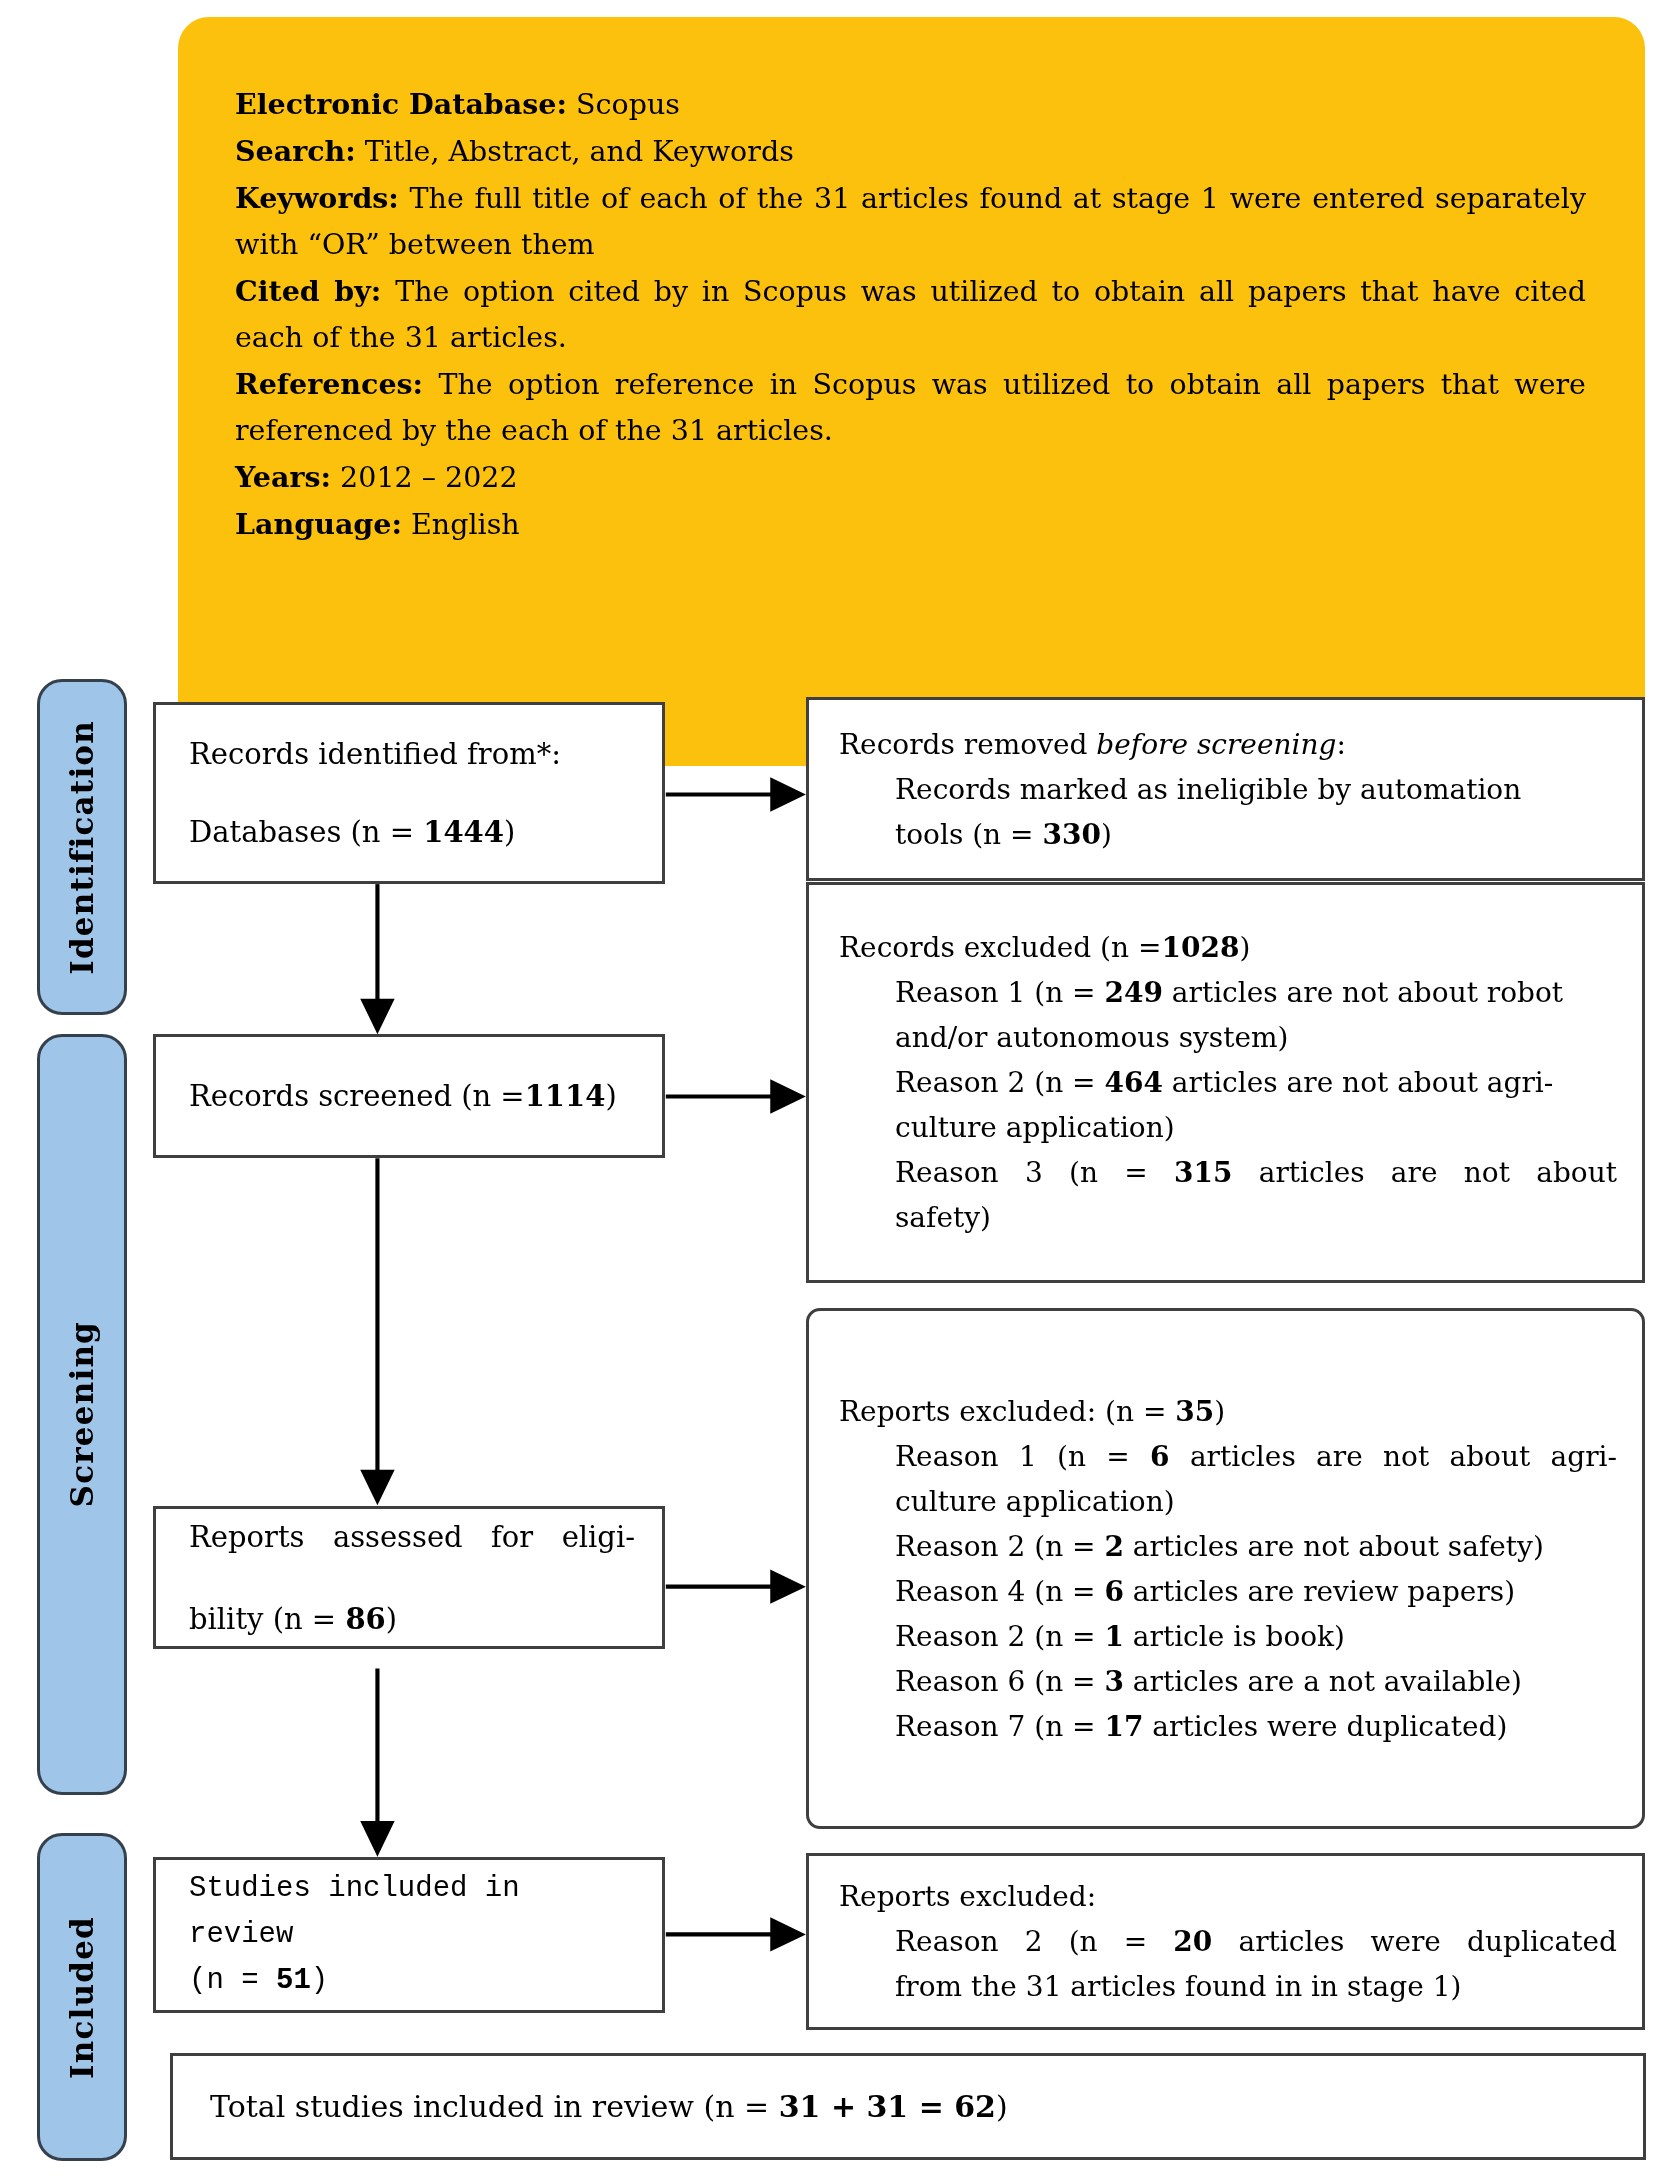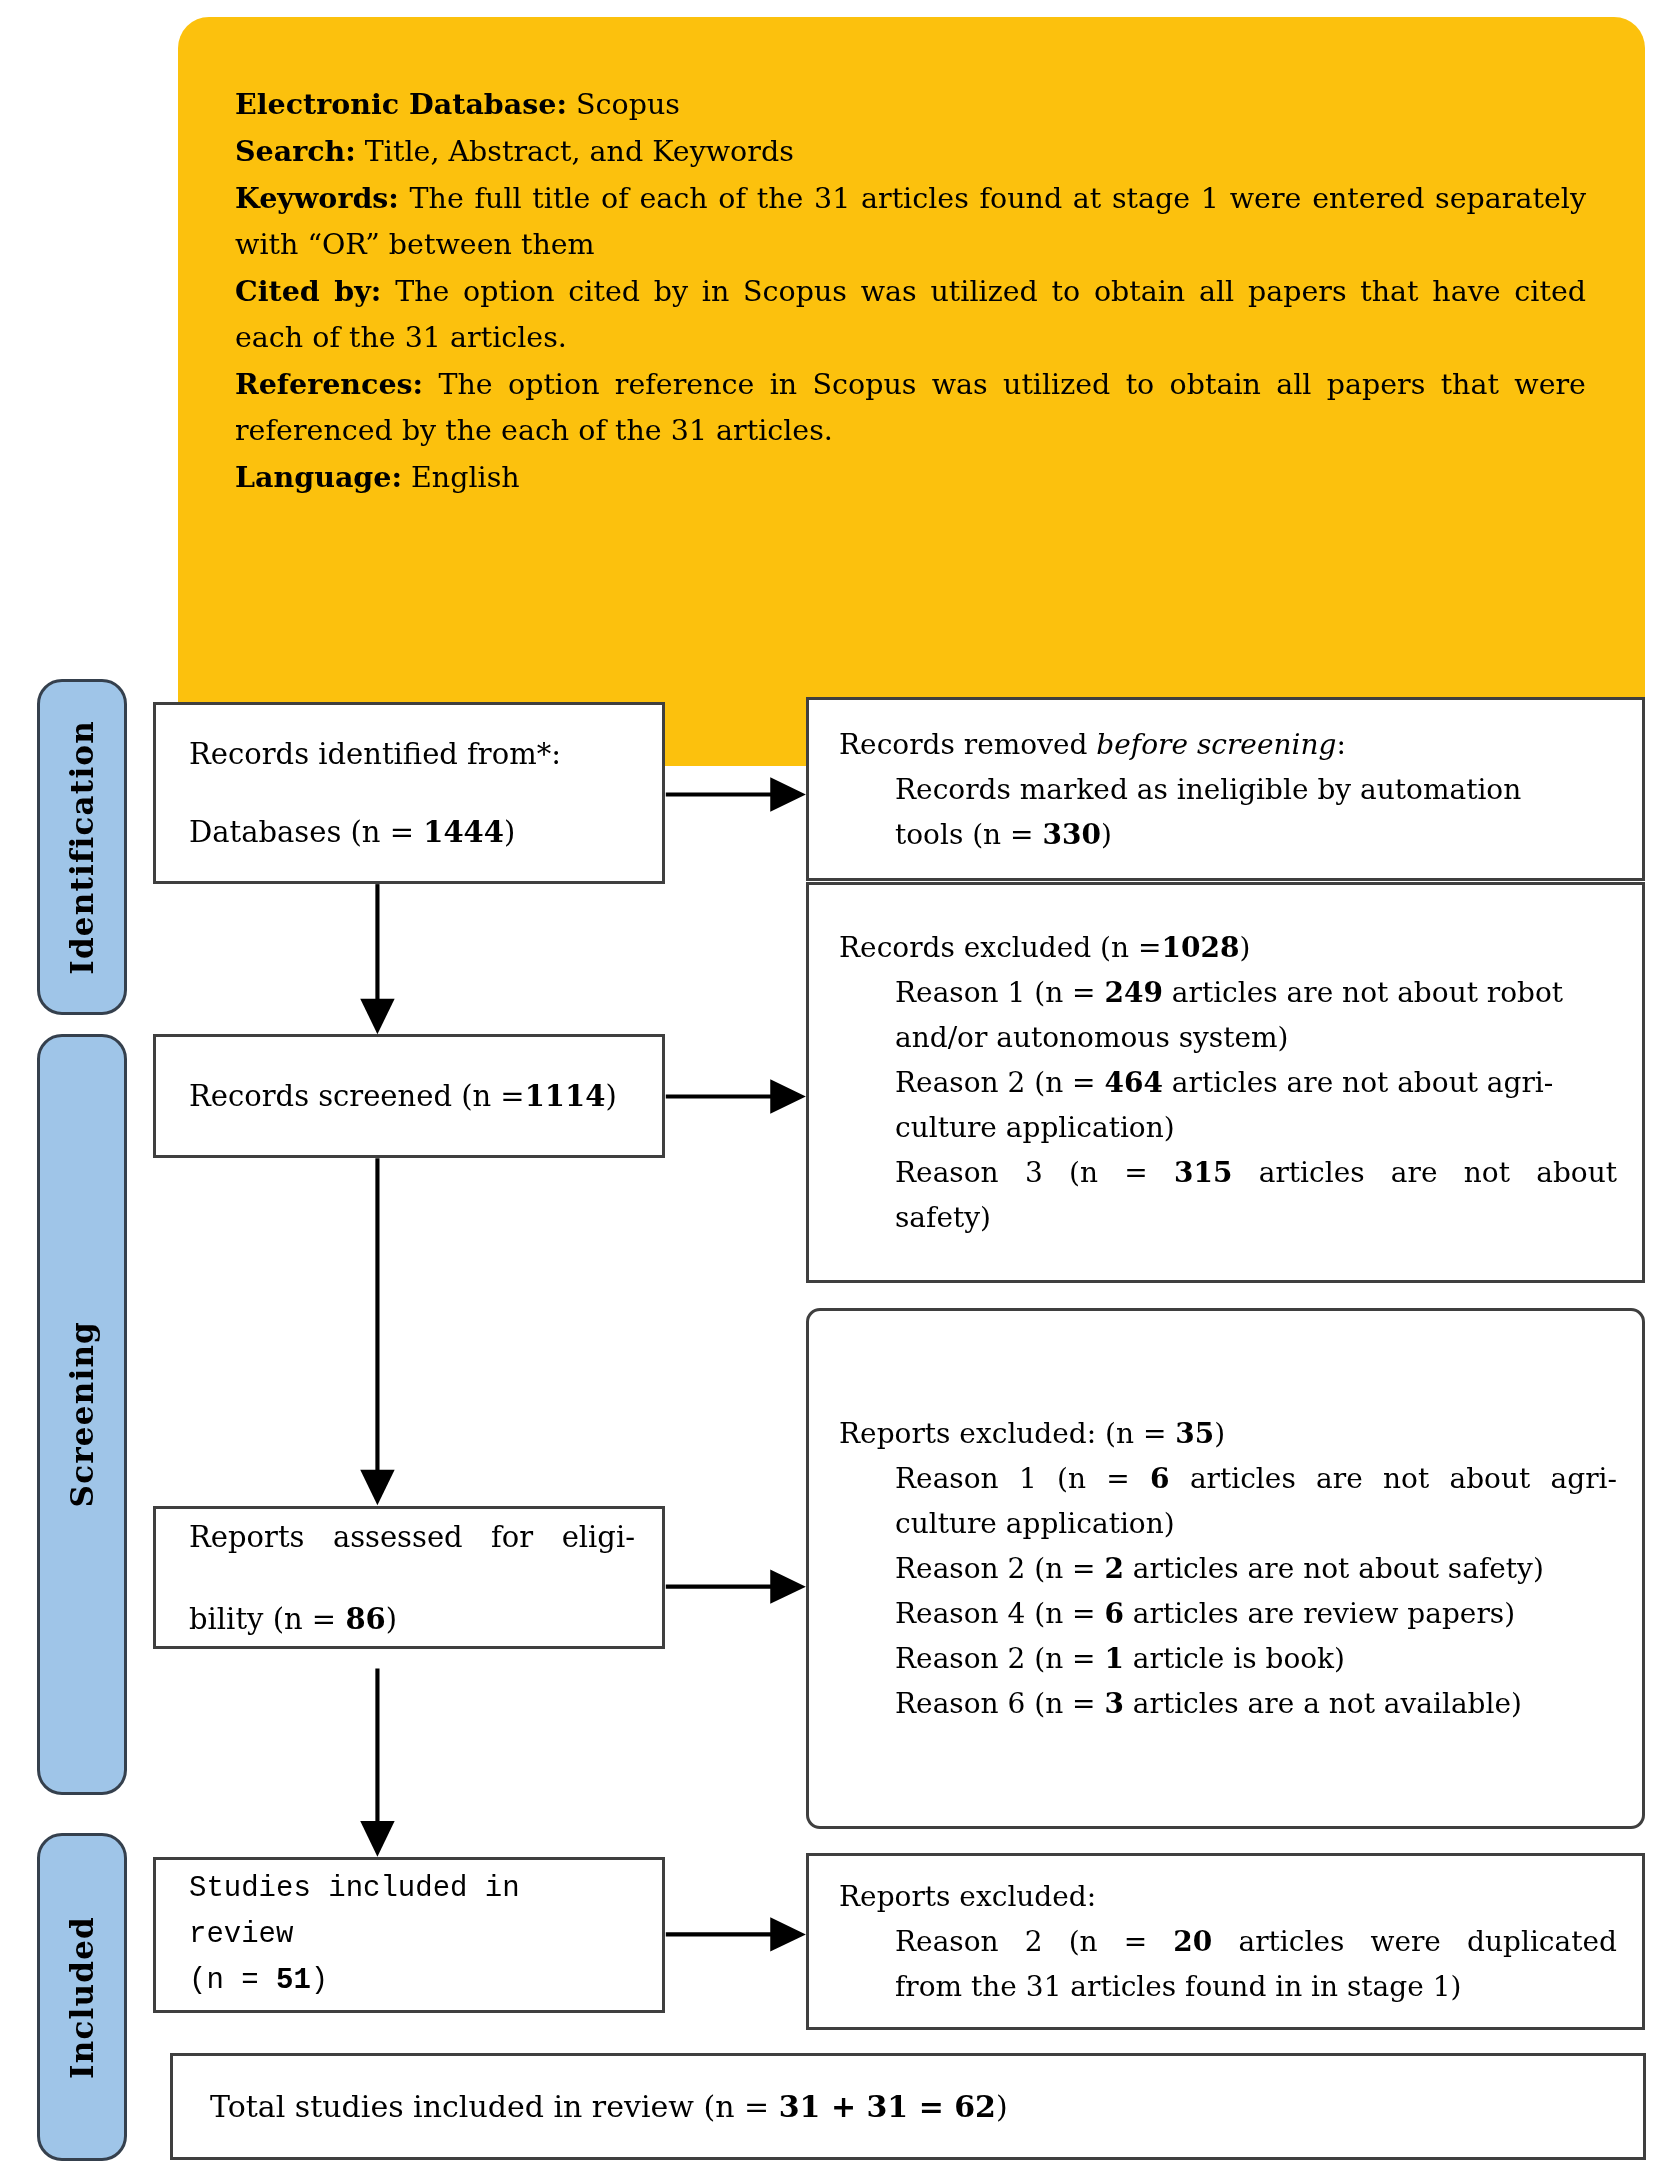--- a/index.html
+++ b/index.html
@@ -106,20 +106,21 @@
 <body>
 
 <div class="canvas">
 
   <div class="search-box">
     <p><span class="b">Electronic Database:</span><span> Scopus</span></p>
     <p><span class="b">Search:</span><span> Title, Abstract, and Keywords</span></p>
     <p><span class="b">Keywords:</span><span> The full title of each of the 31 articles found at stage 1 were entered sep­arately with “OR” between them</span></p>
     <p><span class="b">Cited by:</span><span> The option cited by in Scopus was utilized to obtain all papers that have cited each of the 31 articles.</span></p>
     <p><span class="b">References:</span><span> The option reference in Scopus was utilized to obtain all papers that were referenced by the each of the 31 articles.</span></p>
+    <p><span class="b">Years:</span><span> 2012 – 2022</span></p>
     <p><span class="b">Language:</span><span> English</span></p>
   </div>
 
   <div class="stage" id="stage-identification">
     <span class="vlabel">Identification</span>
   </div>
   <div class="stage" id="stage-screening">
     <span class="vlabel">Screening</span>
   </div>
   <div class="stage" id="stage-included">
@@ -166,20 +167,21 @@
   </div>
 
   <div class="rbox" id="rbox-3">
     <div class="line"><span>Reports excluded: (n = </span><span class="b">35</span><span>)</span></div>
     <div class="line ind stretch"><span>Reason 1 (n = </span><span class="b">6</span><span> articles are not about agri-</span></div>
     <div class="line ind"><span>culture application)</span></div>
     <div class="line ind"><span>Reason 2 (n = </span><span class="b">2</span><span> articles are not about safety)</span></div>
     <div class="line ind"><span>Reason 4 (n = </span><span class="b">6</span><span> articles are review papers)</span></div>
     <div class="line ind"><span>Reason 2 (n = </span><span class="b">1</span><span> article is book)</span></div>
     <div class="line ind"><span>Reason 6 (n = </span><span class="b">3</span><span> articles are a not available)</span></div>
+    <div class="line ind"><span>Reason 7 (n = </span><span class="b">17</span><span> articles were duplicated)</span></div>
   </div>
 
   <div class="rbox" id="rbox-4">
     <div class="line"><span>Reports excluded:</span></div>
     <div class="line ind stretch"><span>Reason 2 (n = </span><span class="b">20</span><span> articles were duplicated</span></div>
     <div class="line ind"><span>from the 31 articles found in in stage 1)</span></div>
   </div>
 
   <svg class="arrows" viewBox="0 0 2821 3679" xmlns="http://www.w3.org/2000/svg">
     <g>

